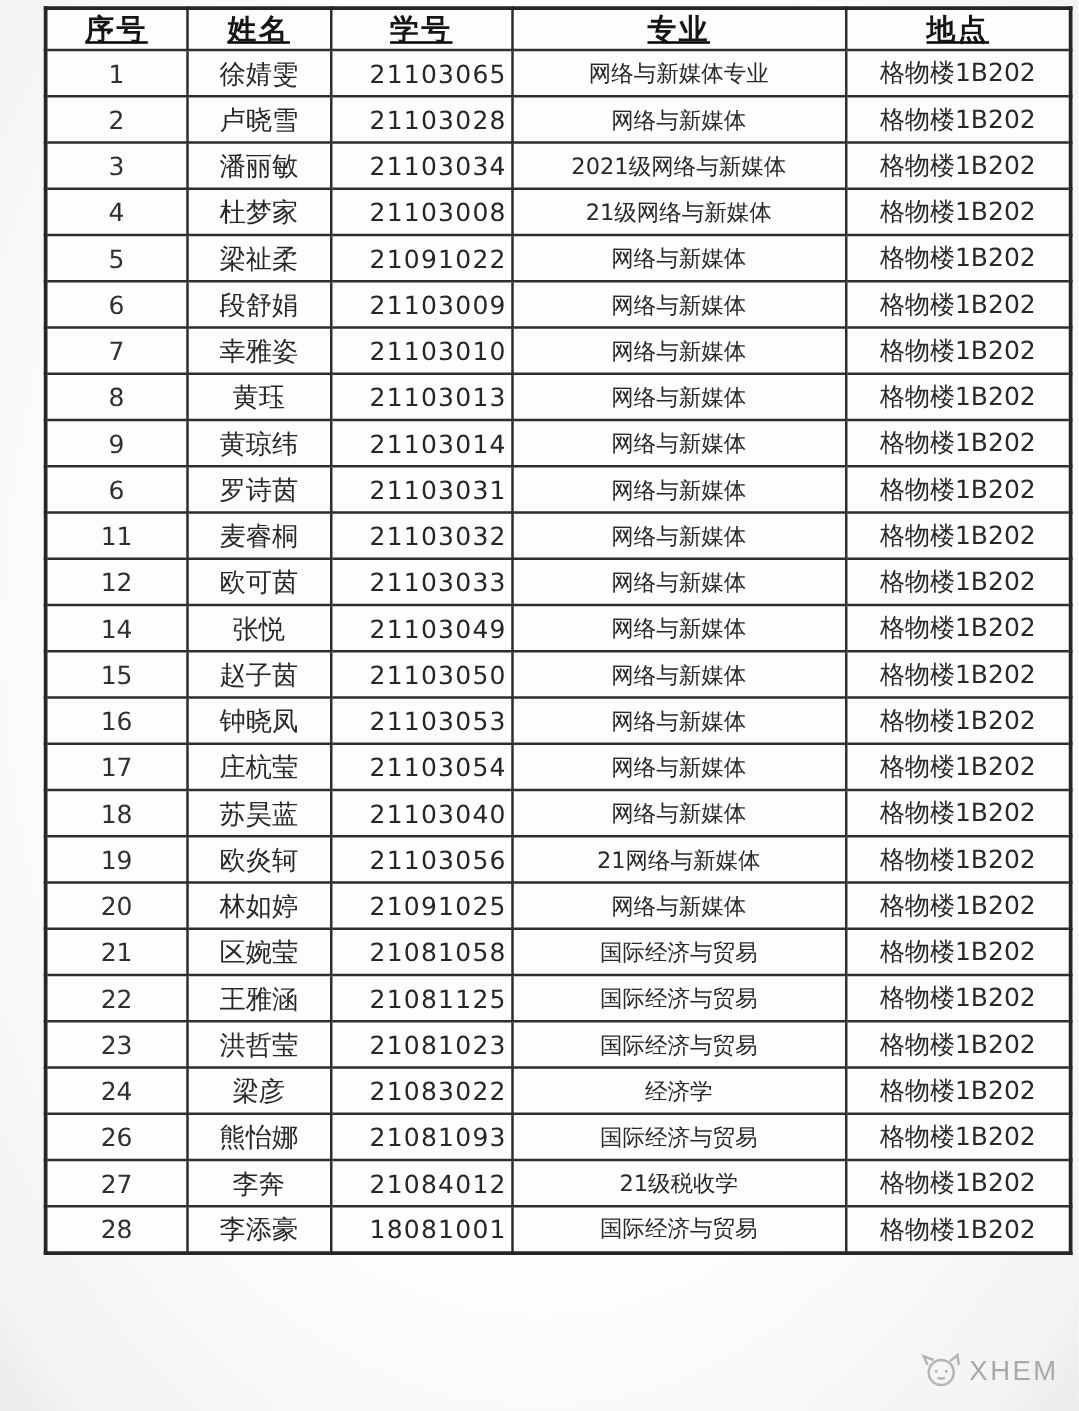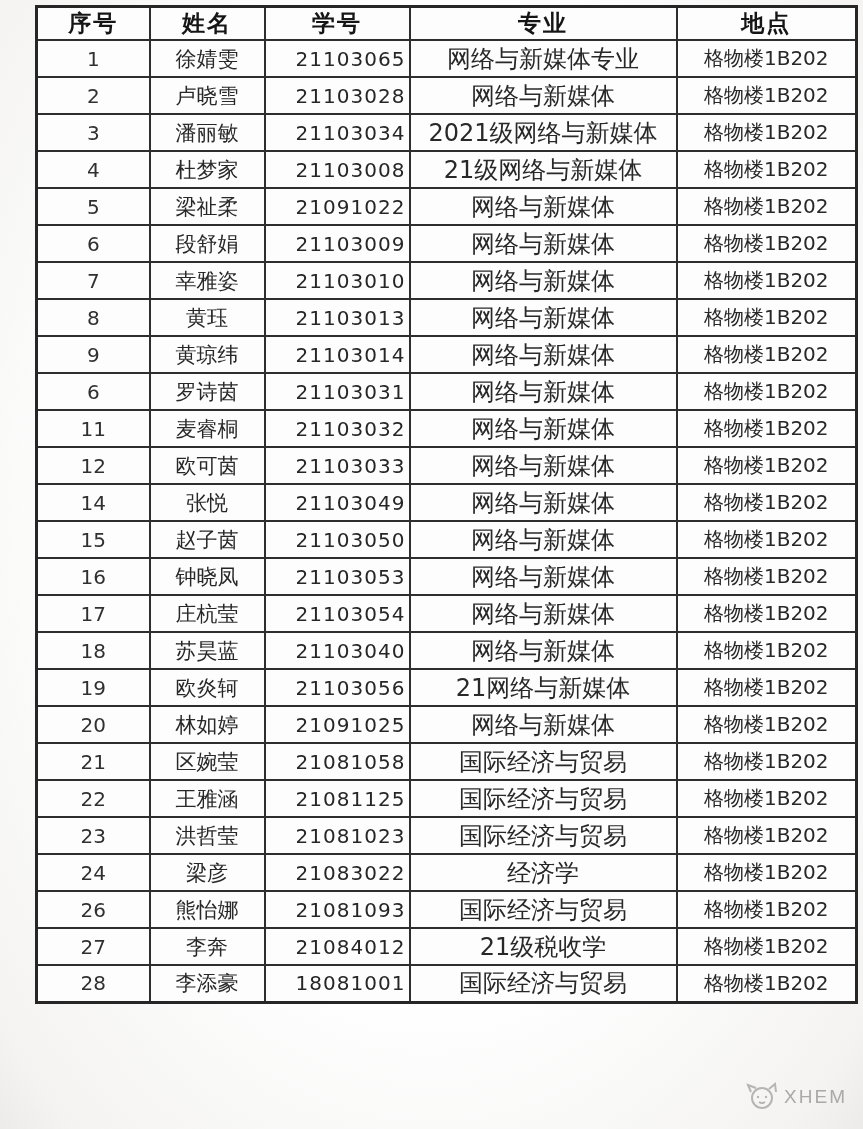--- a/index.html
+++ b/index.html
@@ -29,48 +29,48 @@
     background: #fdfdfd;
   }
   th, td {
     border: 2px solid #2e2e2e;
     text-align: center;
     vertical-align: middle;
     padding: 0;
     overflow: hidden;
     white-space: nowrap;
   }
-  thead tr { height: 32px; }
+  thead tr { height: 32px; text-decoration: underline; }
   tbody tr { height: 37px; }
   th {
     font-size: 23px;
     font-weight: bold;
     color: #151515;
     letter-spacing: 2px;
     font-family: "DejaVu Serif", serif;
   }
   td {
     color: #282828;
     font-size: 21px;
   }
   td.c0 { font-size: 20px; color: #303030; }
   td.c2 { font-size: 20px; letter-spacing: 1px; color: #262626; padding-left: 27px; }
-  td.c3 { font-size: 24px; }
+  td.c3 { font-size: 18px; }
   td.c4 { font-size: 20px; margin-left: 32px; }
   .watermark {
     position: absolute;
     right: 16px;
     top: 1082px;
     display: flex;
     align-items: center;
     gap: 5px;
     color: #a9a9a9;
   }
   .watermark .wm-text {
-    font-size: 19px;
+    font-size: 22px;
     letter-spacing: 2px;
     color: #a9a9a9;
     font-family: "Liberation Sans", sans-serif;
   }
   .wm-icon svg { display: block; }
 </style>
 </head>
 <body>
 
 <div class="page">

